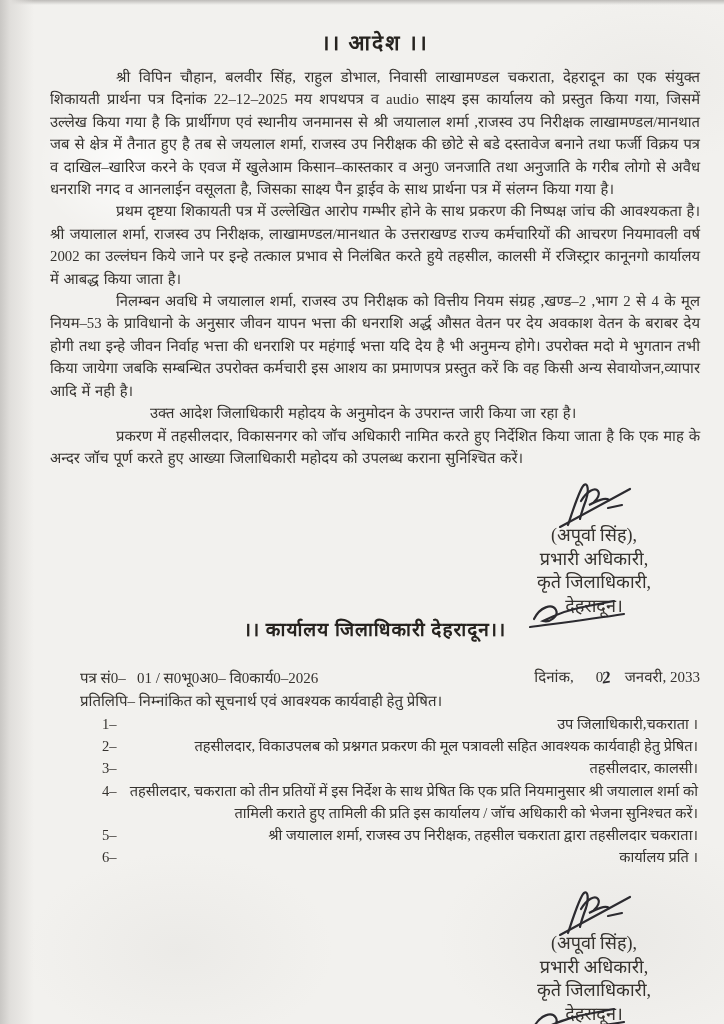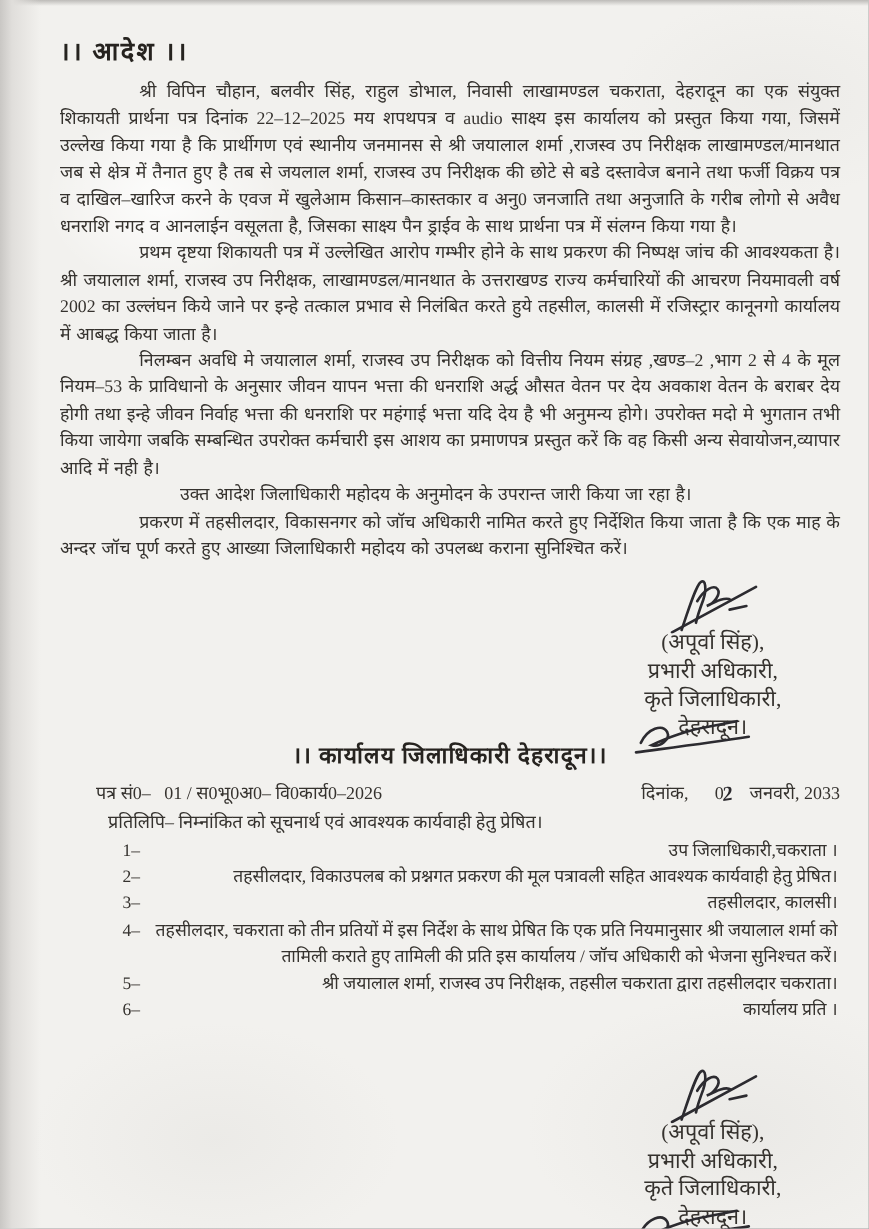--- a/index.html
+++ b/index.html
@@ -14,21 +14,21 @@
       radial-gradient(ellipse 200px 120px at 650px 80px,  rgba(188,186,182,.10), rgba(188,186,182,0) 70%),
       linear-gradient(90deg, #c9c7c4 0px, #e0dedb 10px, rgba(242,241,238,0) 34px),
       linear-gradient(180deg, #bdbbb8 0px, rgba(242,241,238,0) 5px),
       #f2f1ee;
     overflow:hidden;
     font-family:"Liberation Serif","DejaVu Serif",serif;
     color:#35322e;
   }
   .content{position:absolute;left:50px;top:28px;width:650px;}
   .doc-title{
-    font-weight:bold;font-size:21px;color:#26231f;
+    text-align:center;font-weight:bold;font-size:21px;color:#26231f;
     letter-spacing:2px;margin-bottom:10px;
   }
   .para{
     margin:0;font-size:14.8px;line-height:22.4px;
     text-align:justify;text-indent:66px;word-spacing:1px;
   }
   .para.deep{text-indent:100px;}
   
   .sig{
     position:absolute;width:200px;text-align:center;
@@ -36,33 +36,33 @@
   }
   .sig1{left:494px;top:478px;}
   .sig2{left:494px;top:886px;}
   .scribble-top{display:block;margin:0 auto -4px auto;}
   .scribble-bottom{position:absolute;left:28px;bottom:-13px;}
   .sig .place{position:relative;display:inline-block;}
   
   .office{position:absolute;left:50px;top:616px;width:650px;}
   .office-header{
     text-align:center;font-weight:bold;font-size:19px;color:#26231f;
-    letter-spacing:1px;margin-bottom:8px;
+    letter-spacing:1px;margin-bottom:24px;
   }
   .ref-line{display:flex;align-items:flex-end;font-size:15px;margin-left:30px;}
   .ref-left{flex:1;white-space:pre-wrap;}
   .date-group{white-space:pre;display:flex;align-items:baseline;}
   .date-label{margin-right:22px;}
   .hw-digit{
     display:inline-block;font-weight:bold;font-style:italic;
     font-size:17px;transform:rotate(-9deg) translateY(1px);
     margin-left:-1px;color:#2c2a2e;
   }
   .date-rest{margin-left:14px;}
-  .copy-line{font-size:15px;margin-left:40px;margin-top:3px;}
+  .copy-line{font-size:15px;margin-left:30px;margin-top:3px;}
   .copies{margin-left:52px;margin-top:3px;}
   .copy-item{display:flex;font-size:14.6px;line-height:22.2px;}
   .copy-num{flex:none;width:26px;}
   .copy-text{flex:1;text-align:right;padding-right:2px;}
   svg.scribble path{fill:none;stroke:#2c2b30;stroke-width:2.2;stroke-linecap:round;}
 </style>
 </head>
 <body>
 
 <div class="page">

